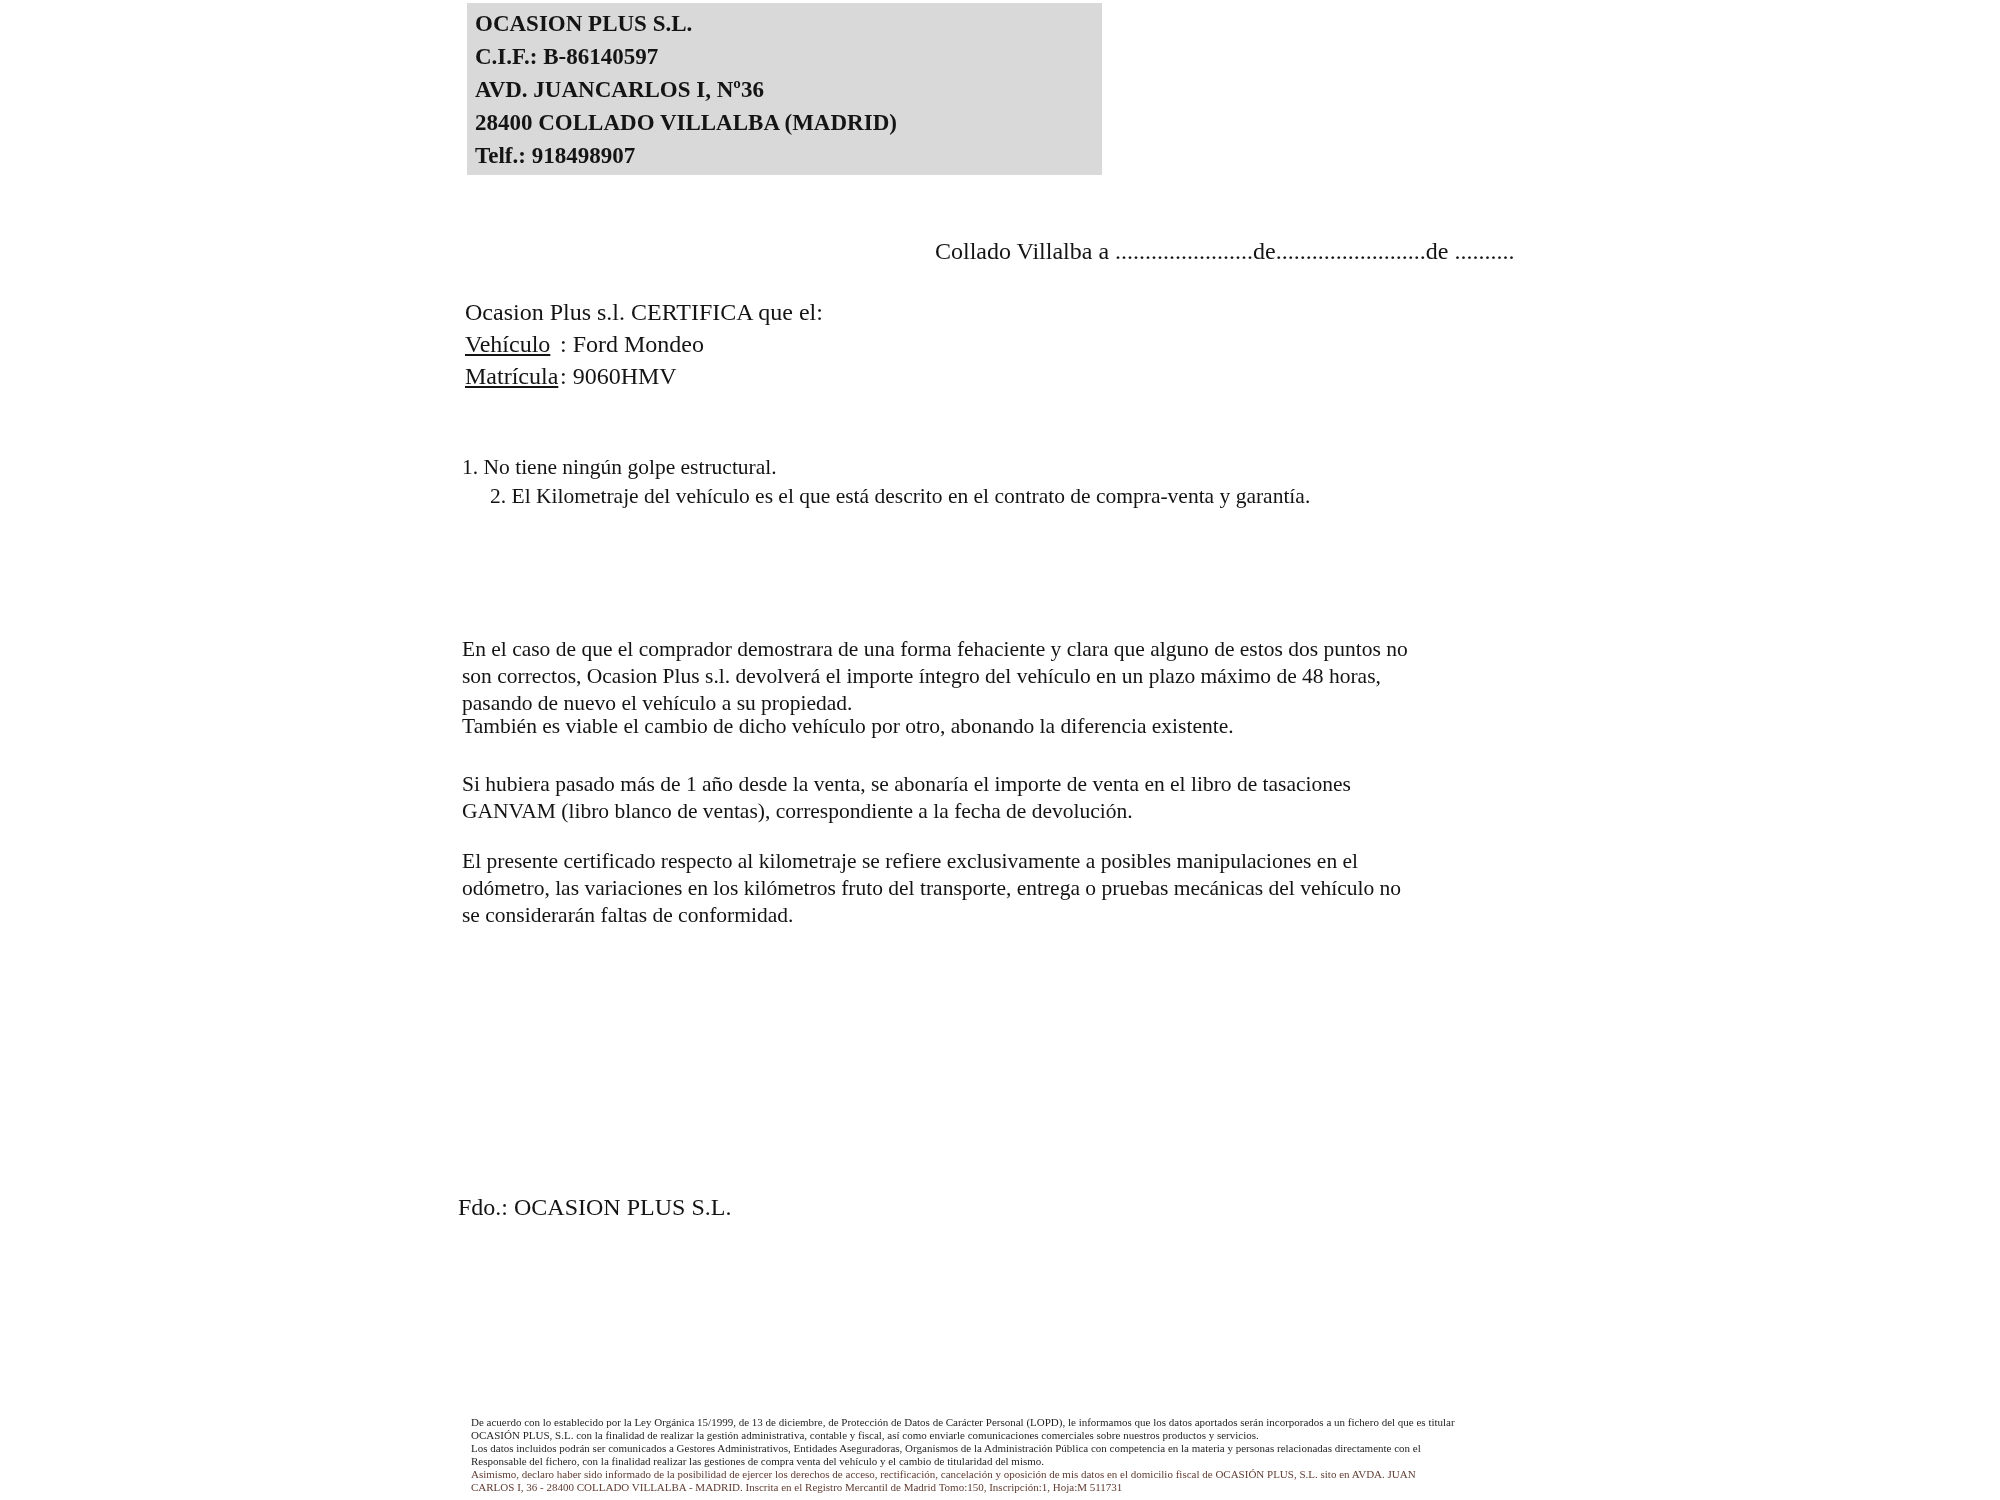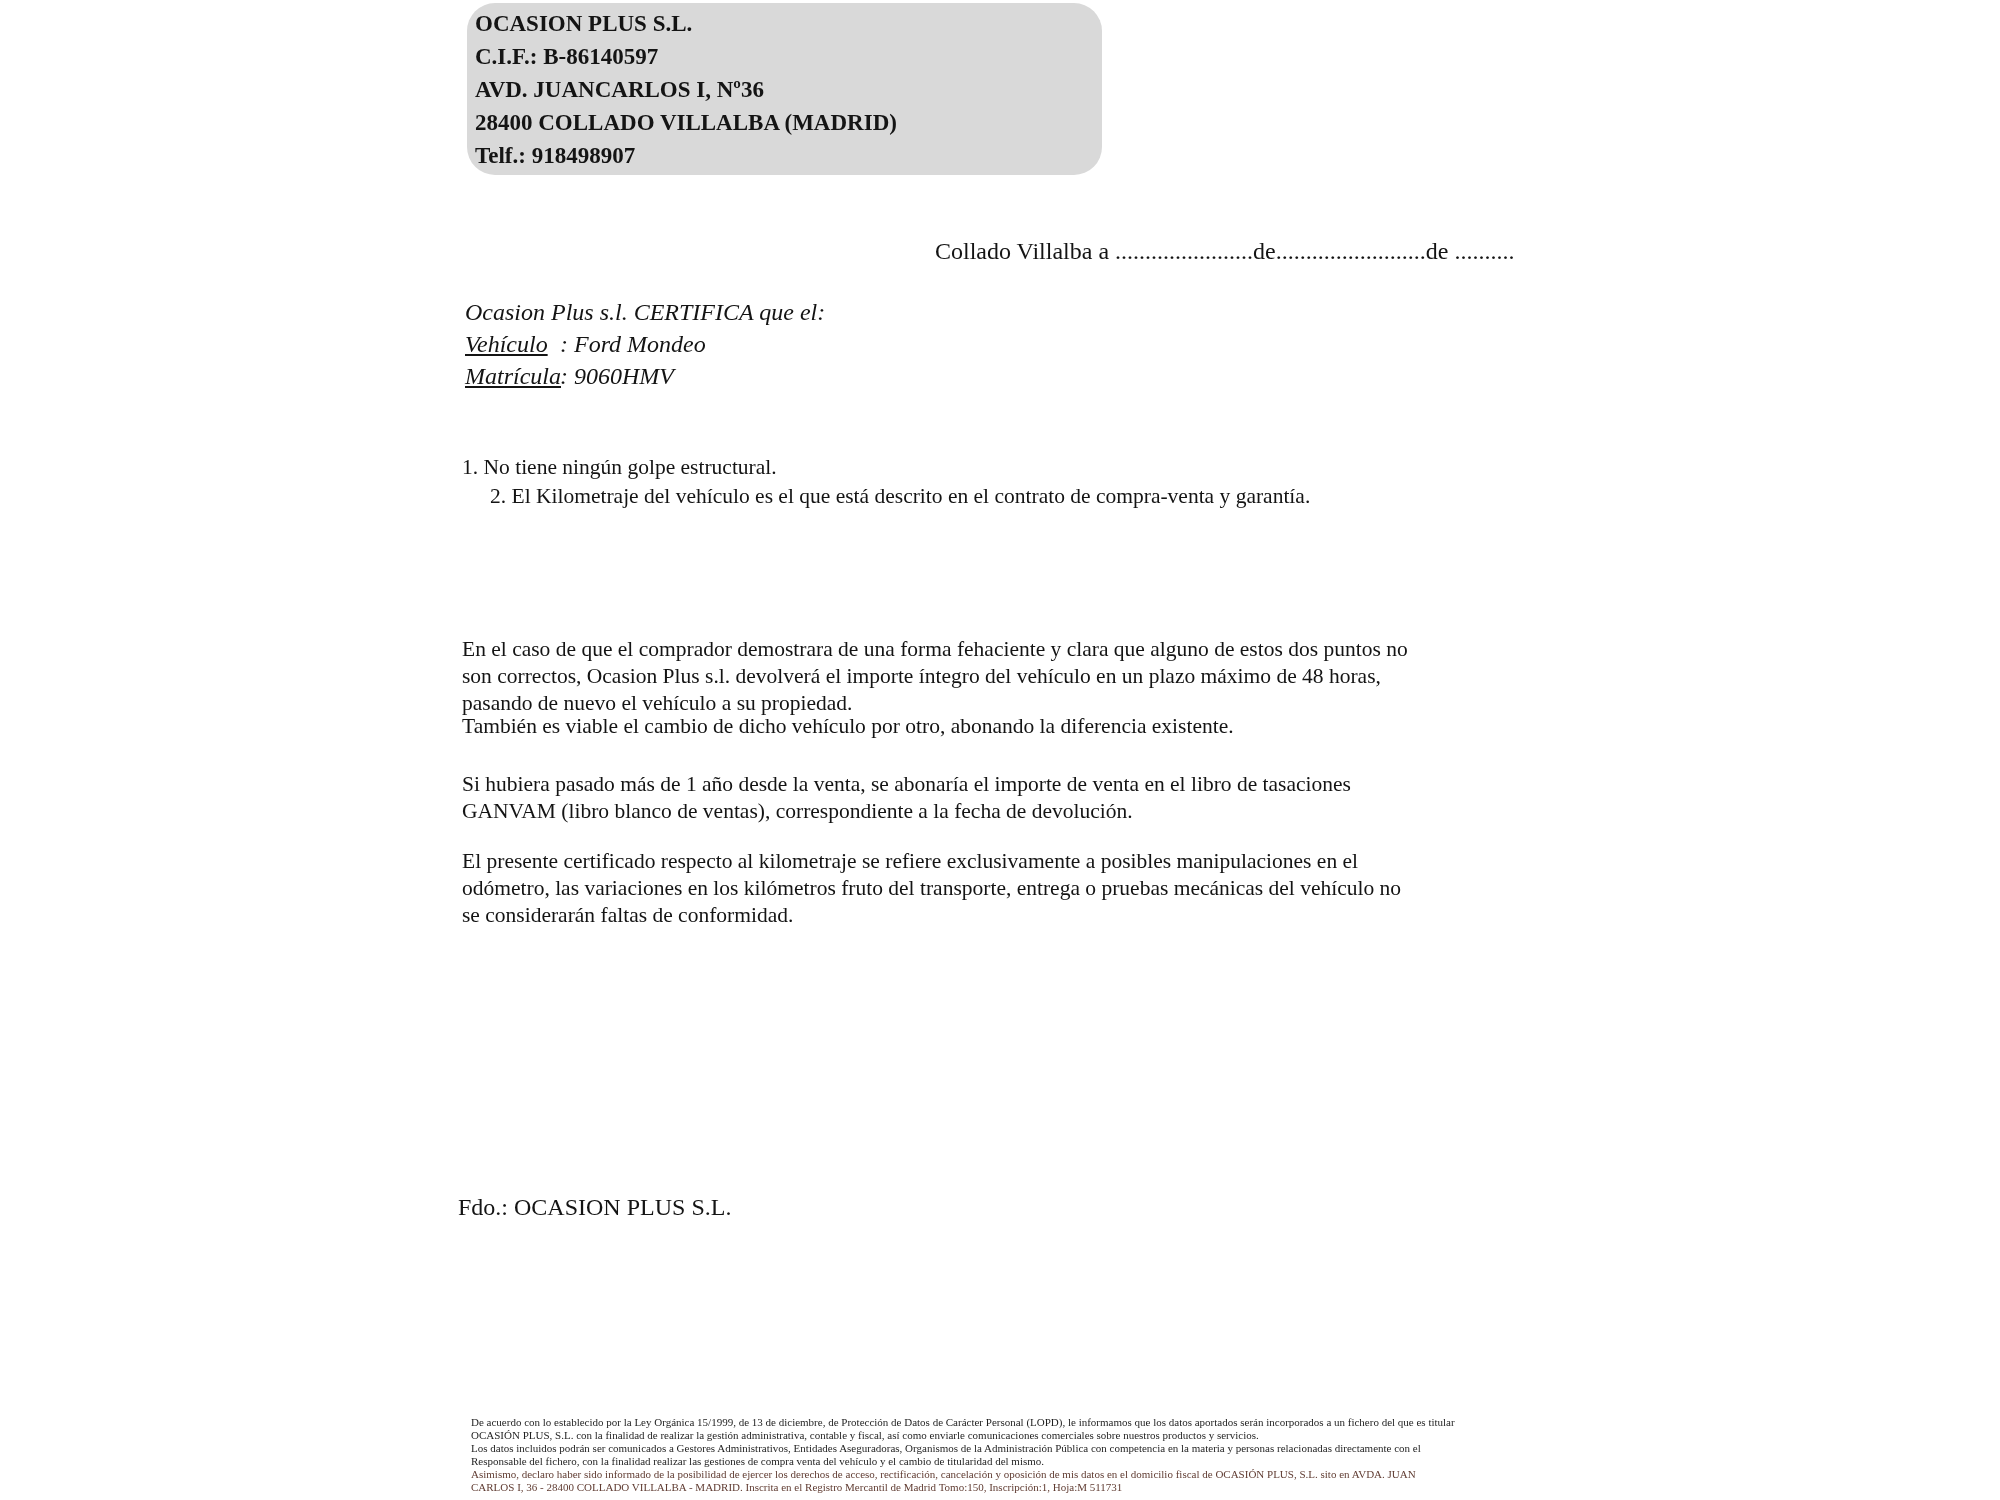--- a/index.html
+++ b/index.html
@@ -16,29 +16,28 @@
   
   .header-box {
     left: 467px; top: 3px;
     width: 635px; height: 172px;
     background: #d9d9d9;
     box-sizing: border-box;
     padding: 4px 0 0 8px;
     font-weight: bold;
     font-size: 23px;
     line-height: 33px;
-    border-radius: 28px;
   }
   .header-box div { white-space: nowrap; }
 
   
   .dateline { left: 935px; top: 238px; font-size: 24px; }
 
   
-  .cert-block { left: 465px; top: 296px; font-size: 24px; line-height: 32px; font-style: italic; }
+  .cert-block { left: 465px; top: 296px; font-size: 24px; line-height: 32px; }
   .cert-label { display: inline-block; width: 95px; text-decoration: underline; }
 
   
   .clause { font-size: 21.5px; text-align: right; }
   .clause-1 { left: 462px; top: 455px; }
   .clause-2 { left: 462px; top: 484px; margin-left: 28px; }
 
   
   .para { left: 462px; font-size: 21.5px; line-height: 27px; }
   .para-refund   { top: 636px; }

